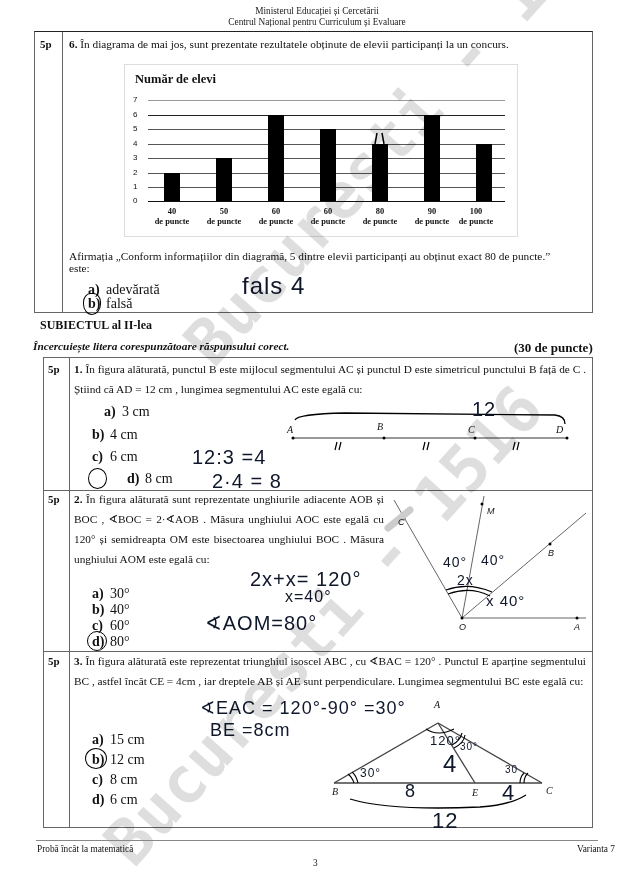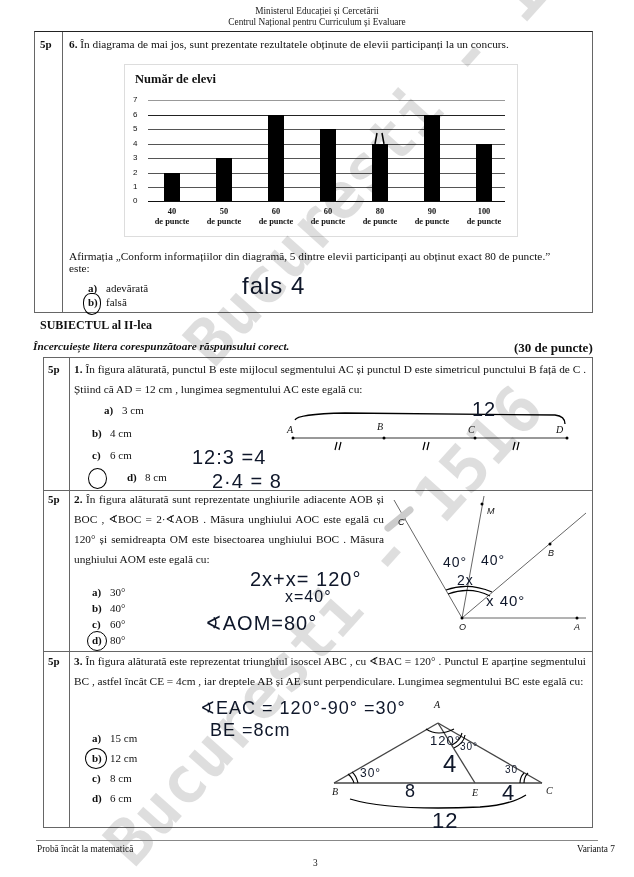--- a/index.html
+++ b/index.html
@@ -10,21 +10,21 @@
     font-size:11.3px;
   }
   .abs { position:absolute; }
   .hdr { left:0; width:634px; text-align:center; font-size:9.3px; line-height:11px; color:#222; }
   .t { position:absolute; border:1px solid #666; border-top:1.5px solid #222; box-sizing:border-box; }
   .vline { position:absolute; top:0; bottom:0; border-left:1px solid #666; }
   .hline { position:absolute; left:0; right:0; border-top:1px solid #666; }
   .pts { position:absolute; font-weight:bold; font-size:11px; }
   .qtext { position:absolute; line-height:20px; font-size:11.3px; text-align:justify; }
   .qtext b { font-weight:bold; }
-  .opt { position:absolute; font-size:11px; }
+  .opt { position:absolute; font-size:14px; }
   .opt .l { font-weight:bold; display:inline-block; width:18px; }
   .circ { position:absolute; border:1.6px solid #000; border-radius:50%; }
   .hand { position:absolute; font-family:Liberation Sans, sans-serif; color:#0f172a; font-size:19px; letter-spacing:1px; }
   .wm { position:absolute; font-family:"DejaVu Sans Mono", monospace; font-weight:bold; color:rgba(0,0,0,0.13); font-size:64px; white-space:nowrap; transform-origin:left top; pointer-events:none; }
   
   .chart { position:absolute; left:124px; top:64px; width:394px; height:173px; border:1px solid #ddd; box-sizing:border-box; background:#fff; }
   .ctitle { position:absolute; left:10px; top:7px; font-weight:bold; font-size:12.5px; }
   .grid { position:absolute; left:23px; right:12px; border-top:1px solid #555; }
   .ytick { position:absolute; left:8px; font-family:"Liberation Sans", sans-serif; font-size:8px; }
   .bar { position:absolute; background:#000; width:16px; }
@@ -96,21 +96,21 @@
       <div>de puncte</div>
     </div>
   <div class="xlab" style="left:227px; top:142px;">
       <div>80</div>
       <div>de puncte</div>
     </div>
   <div class="xlab" style="left:279px; top:142px;">
       <div>90</div>
       <div>de puncte</div>
     </div>
-  <div class="xlab" style="left:331px; top:142px;">
+  <div class="xlab" style="left:323px; top:142px;">
       <div>100</div>
       <div>de puncte</div>
     </div>
 </div>
 
 <div class="qtext" style="left:69px; top:246px; width:515px;">
   <span>Afirmația „Conform informațiilor din diagramă, 5 dintre elevii participanți au obținut exact 80 de puncte.”</span>
 </div>
 <div class="qtext" style="left:69px; top:258px;">este:</div>
 <div class="opt" style="left:88px; top:282px;"><span class="l">a)</span><span>adevărată</span></div>

